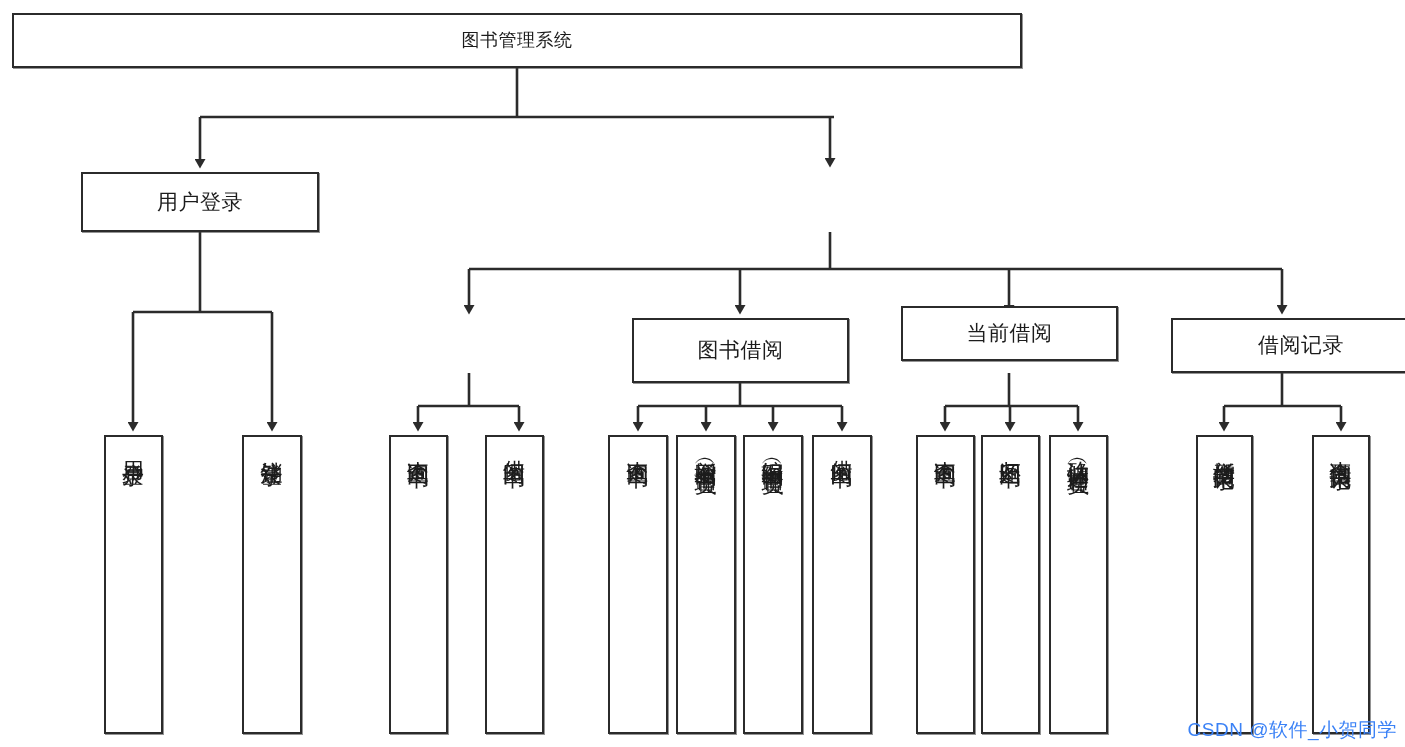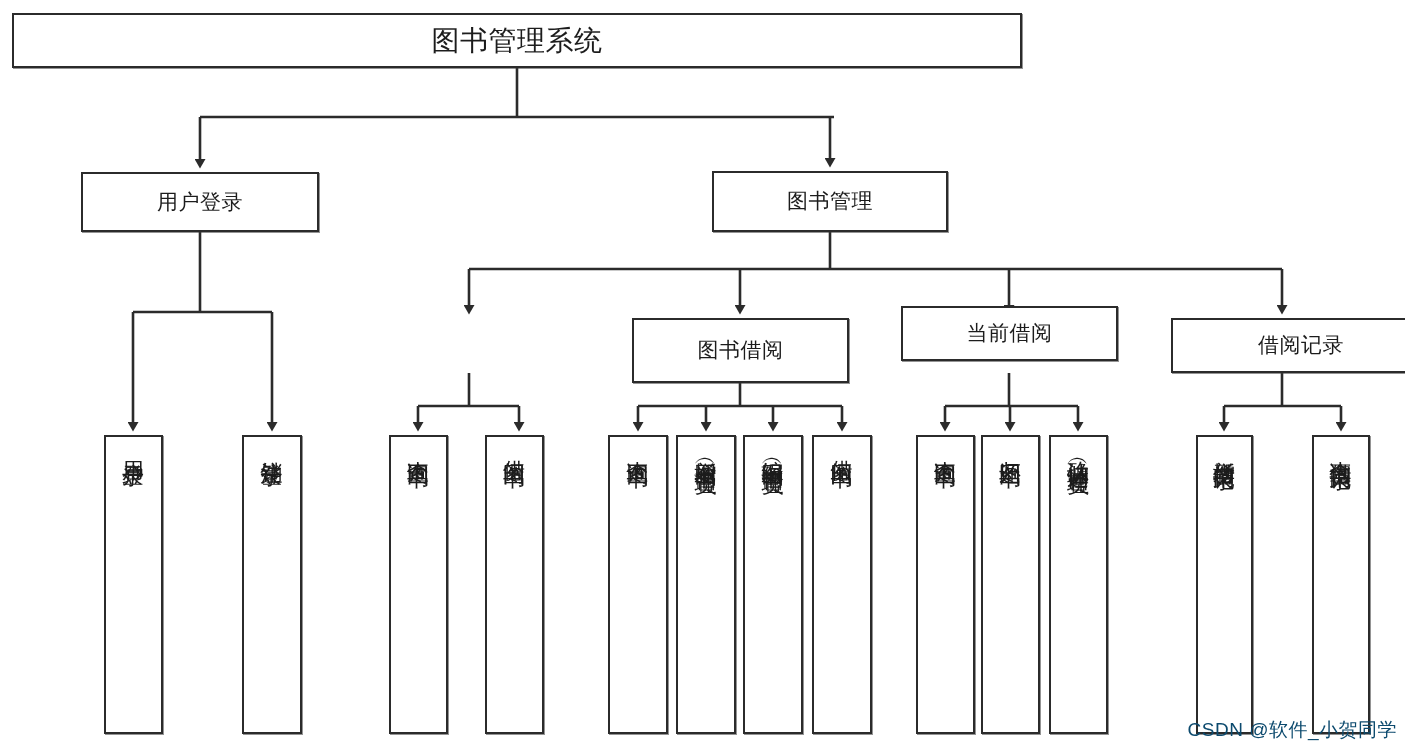--- a/index.html
+++ b/index.html
@@ -43,42 +43,42 @@
     line-height: 1.18;
     color: #1c1c1c;
     letter-spacing: 0.5px;
   }
   
   .node.h .label {
     font-size: 21px;
     white-space: nowrap;
   }
   .node.root .label {
-    font-size: 28px;
+    font-size: 18px;
   }
   
   .node.v {
     align-items: flex-start;
     justify-content: center;
     padding-top: 6px;
   }
   .node.v .label {
     writing-mode: vertical-rl;
     text-orientation: upright;
     font-size: 22px;
     line-height: 1.05;
     letter-spacing: 2px;
     white-space: nowrap;
   }
   #watermark {
     position: absolute;
     right: 8px;
     bottom: 4px;
     font-size: 19px;
-    color: #0c4a6e;
+    color: #3b82f6;
     white-space: nowrap;
     letter-spacing: 0.5px;
     pointer-events: none;
   }
 </style>
 </head>
 <body>
 
 <div id="canvas">
 
@@ -132,23 +132,20 @@
     </g>
   </svg>
 
   <div class="node h root" style="left:12px; top:13px; width:1010px; height:55px;">
     <span class="label">图书管理系统</span>
   </div>
 
   <div class="node h" style="left:81px; top:172px; width:238px; height:60px;">
     <span class="label">用户登录</span>
   </div>
-  <div class="node h" style="left:712px; top:171px; width:236px; height:61px;">
-    <span class="label">图书管理</span>
-  </div>
 
   <div class="node h" style="left:632px; top:318px; width:217px; height:65px;">
     <span class="label">图书借阅</span>
   </div>
   <div class="node h" style="left:901px; top:306px; width:217px; height:55px;">
     <span class="label">当前借阅</span>
   </div>
   <div class="node h" style="left:1171px; top:318px; width:260px; height:55px;">
     <span class="label">借阅记录</span>
   </div>

